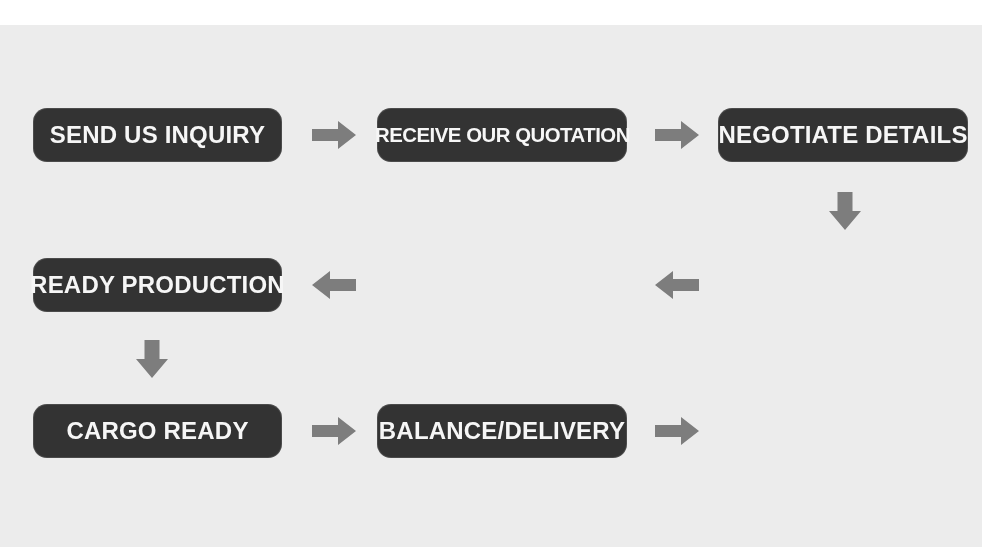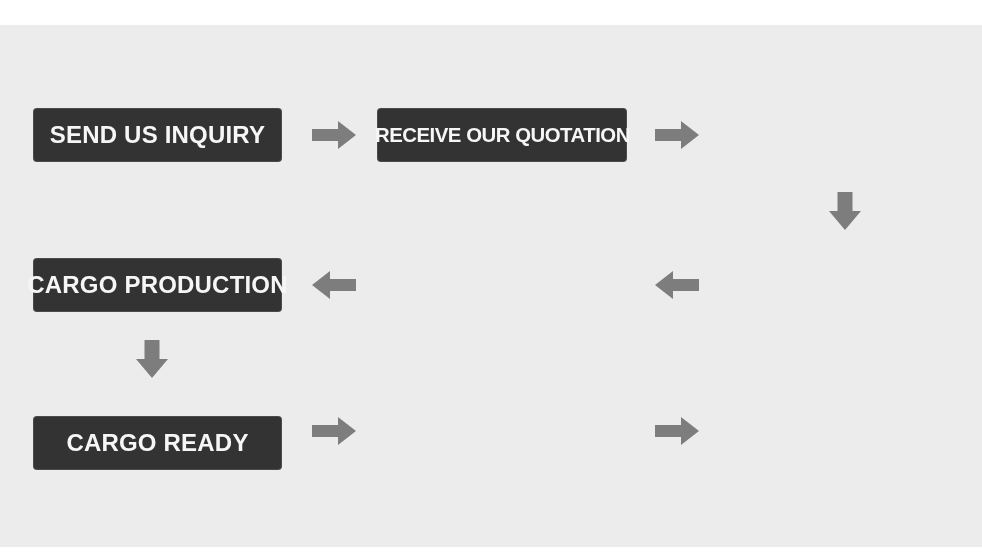--- a/index.html
+++ b/index.html
@@ -18,39 +18,39 @@
     overflow:hidden;
     font-family:"Liberation Sans","DejaVu Sans",sans-serif;
   }
   .panel{
     position:absolute;left:0;top:25px;width:982px;height:522px;
     background:var(--panel-bg);
   }
   .box{
     position:absolute;height:54px;
     background:var(--box-bg);
-    border-radius:4px;
+    border-radius:14px;
     display:flex;align-items:center;justify-content:center;
     box-shadow:inset 0 0 0 1px rgba(255,255,255,0.12);
     white-space:nowrap;
   }
   .lbl{
     color:var(--box-text);
     font-weight:bold;
   }
   .lbl.short{font-size:24px;letter-spacing:0.2px;}
   .lbl.long{font-size:21px;letter-spacing:-0.5px;transform:scaleX(0.97);}
   
   .c0{left:33px;width:249px;}
   .c1{left:377px;width:250px;}
   .c2{left:718px;width:250px;}
   
   .r0{top:108px;}
   .r1{top:258px;}
-  .r2{top:416px;}
+  .r2{top:404px;}
   
   .arrow{position:absolute;line-height:0;}
   .arrow svg{display:block;}
   .arrow polygon{fill:var(--arrow-color);}
   .ax-a{left:312px;}
   .ax-b{left:655px;}
   .ay-0{top:121px;}
   .ay-1{top:271px;}
   .ay-2{top:417px;}
   .down-1{left:829px;top:192px;}
@@ -71,29 +71,32 @@
       </svg>
   </div>
   <div class="box r0 c1">
     <span class="lbl long">RECEIVE OUR QUOTATION</span>
   </div>
   <div class="arrow ax-b ay-0">
     <svg width="44" height="28" viewBox="0 0 44 28">
         <polygon points="0,8 26,8 26,0 44,14 26,28 26,20 0,20"></polygon>
       </svg>
   </div>
+  <div class="box r0 c2">
+    <span class="lbl short">NEGOTIATE DETAILS</span>
+  </div>
 
   <div class="arrow down-1">
     <svg width="32" height="38" viewBox="0 0 32 38">
         <polygon points="8.5,0 23.5,0 23.5,19 32,19 16,38 0,19 8.5,19"></polygon>
       </svg>
   </div>
 
   <div class="box r1 c0">
-    <span class="lbl short">CARGO PRODUCTION</span>
+    <span class="lbl short">READY PRODUCTION</span>
   </div>
   <div class="arrow ax-a ay-1">
     <svg width="44" height="28" viewBox="0 0 44 28">
         <polygon points="44,8 18,8 18,0 0,14 18,28 18,20 44,20"></polygon>
       </svg>
   </div>
   <div class="arrow ax-b ay-1">
     <svg width="44" height="28" viewBox="0 0 44 28">
         <polygon points="44,8 18,8 18,0 0,14 18,28 18,20 44,20"></polygon>
       </svg>
@@ -106,18 +109,21 @@
   </div>
 
   <div class="box r2 c0">
     <span class="lbl short">CARGO READY</span>
   </div>
   <div class="arrow ax-a ay-2">
     <svg width="44" height="28" viewBox="0 0 44 28">
         <polygon points="0,8 26,8 26,0 44,14 26,28 26,20 0,20"></polygon>
       </svg>
   </div>
+  <div class="box r2 c1">
+    <span class="lbl short">BALANCE/DELIVERY</span>
+  </div>
   <div class="arrow ax-b ay-2">
     <svg width="44" height="28" viewBox="0 0 44 28">
         <polygon points="0,8 26,8 26,0 44,14 26,28 26,20 0,20"></polygon>
       </svg>
   </div>
 </div>
 
 </body></html>

